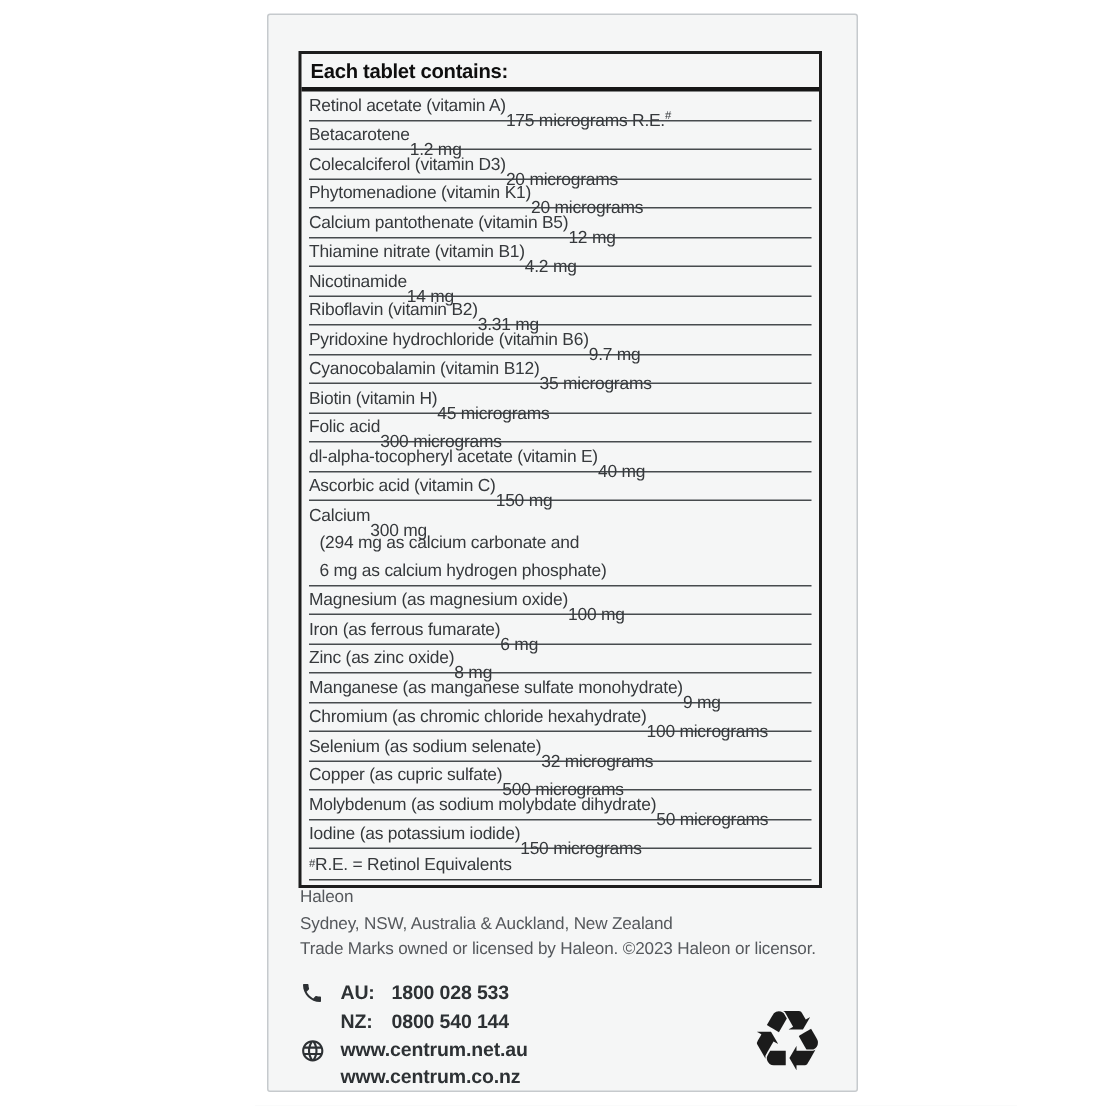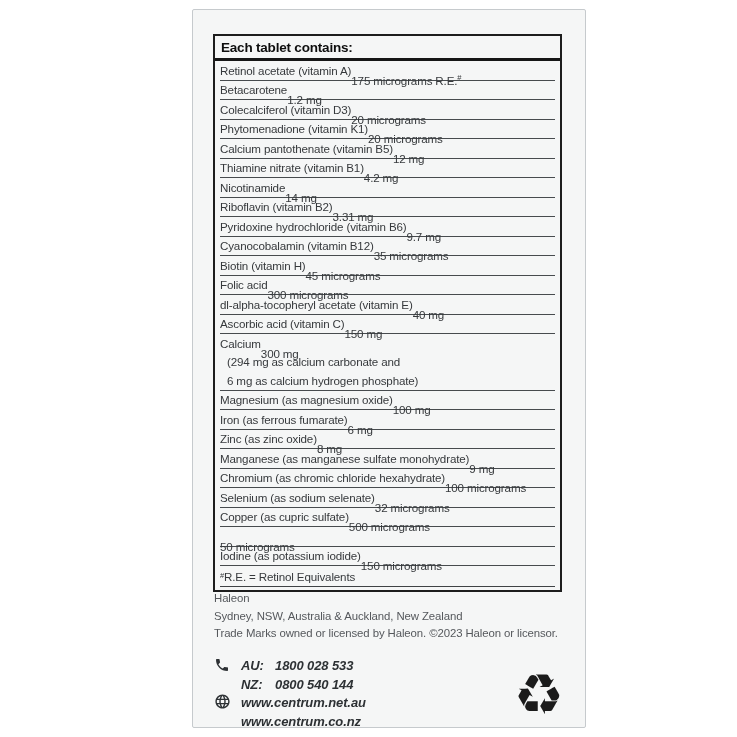--- a/index.html
+++ b/index.html
@@ -3,21 +3,21 @@
 <meta charset="utf-8">
 <style>
   html, body { margin:0; padding:0; }
   body {
     width:737px; height:737px; position:relative;
     background:#ffffff;
     font-family:"Liberation Sans", sans-serif;
     -webkit-font-smoothing:antialiased;
   }
   .panel {
-    position:absolute; left:192px; top:9px; width:394px; height:719px;
+    position:absolute; left:178px; top:9px; width:394px; height:719px;
     box-sizing:border-box;
     background:#f5f6f6;
     border:1px solid #c6cacd;
     border-radius:2px;
   }
   
   .ing-table {
     position:absolute; left:20px; top:24px; width:349px;
     box-sizing:border-box;
     border:2px solid #1d1d1d;
@@ -56,21 +56,21 @@
     font-size:11.4px; line-height:17.6px;
     color:#55585c; letter-spacing:-0.1px;
     white-space:nowrap;
   }
   
   .contact {
     position:absolute; left:21px; top:644px;
     font-size:13px; font-weight:bold;
     color:#2d3134; letter-spacing:-0.1px;
   }
-  .c-row { display:flex; align-items:flex-end; height:18.8px;font-style:italic; }
+  .c-row { display:flex; align-items:flex-start; height:18.8px; }
   .c-icon { width:27px; display:flex; align-items:center; }
   .c-icon svg { display:block; }
   .c-region { width:34px; }
   
   .recycle {
     position:absolute; right:21px; bottom:4px;
     font-family:"DejaVu Sans", sans-serif;
     font-size:56px; line-height:1; color:#1b1b1b;
   }
 </style>
@@ -166,20 +166,21 @@
         </div>
         <div class="row">
           <span class="lbl">Selenium (as sodium selenate)</span>
           <span class="val">32 micrograms</span>
         </div>
         <div class="row">
           <span class="lbl">Copper (as cupric sulfate)</span>
           <span class="val">500 micrograms</span>
         </div>
         <div class="row">
+          <span class="lbl">Molybdenum (as sodium molybdate dihydrate)</span>
           <span class="val">50 micrograms</span>
         </div>
         <div class="row">
           <span class="lbl">Iodine (as potassium iodide)</span>
           <span class="val">150 micrograms</span>
         </div>
       </div>
     <div class="t-foot">
         <sup>#</sup>
         <span>R.E. = Retinol Equivalents</span>

